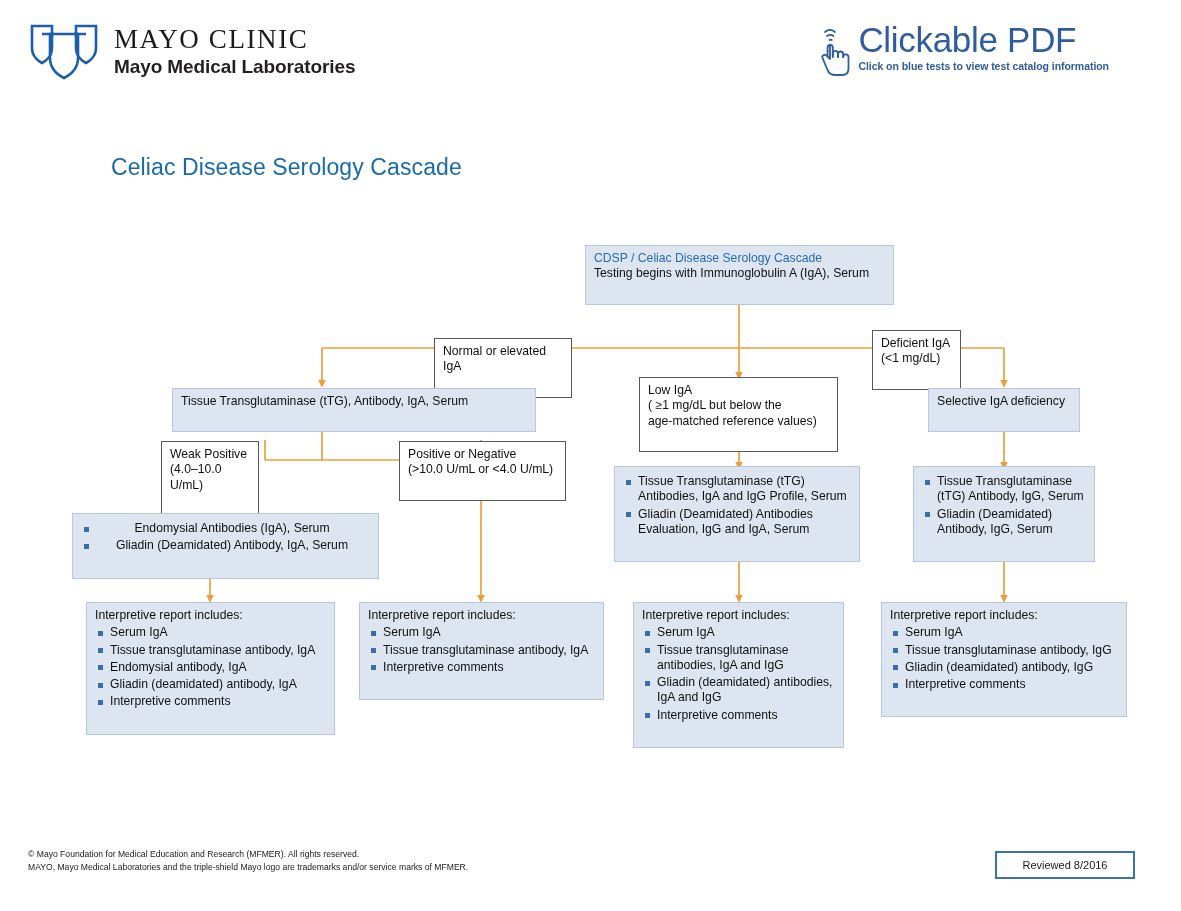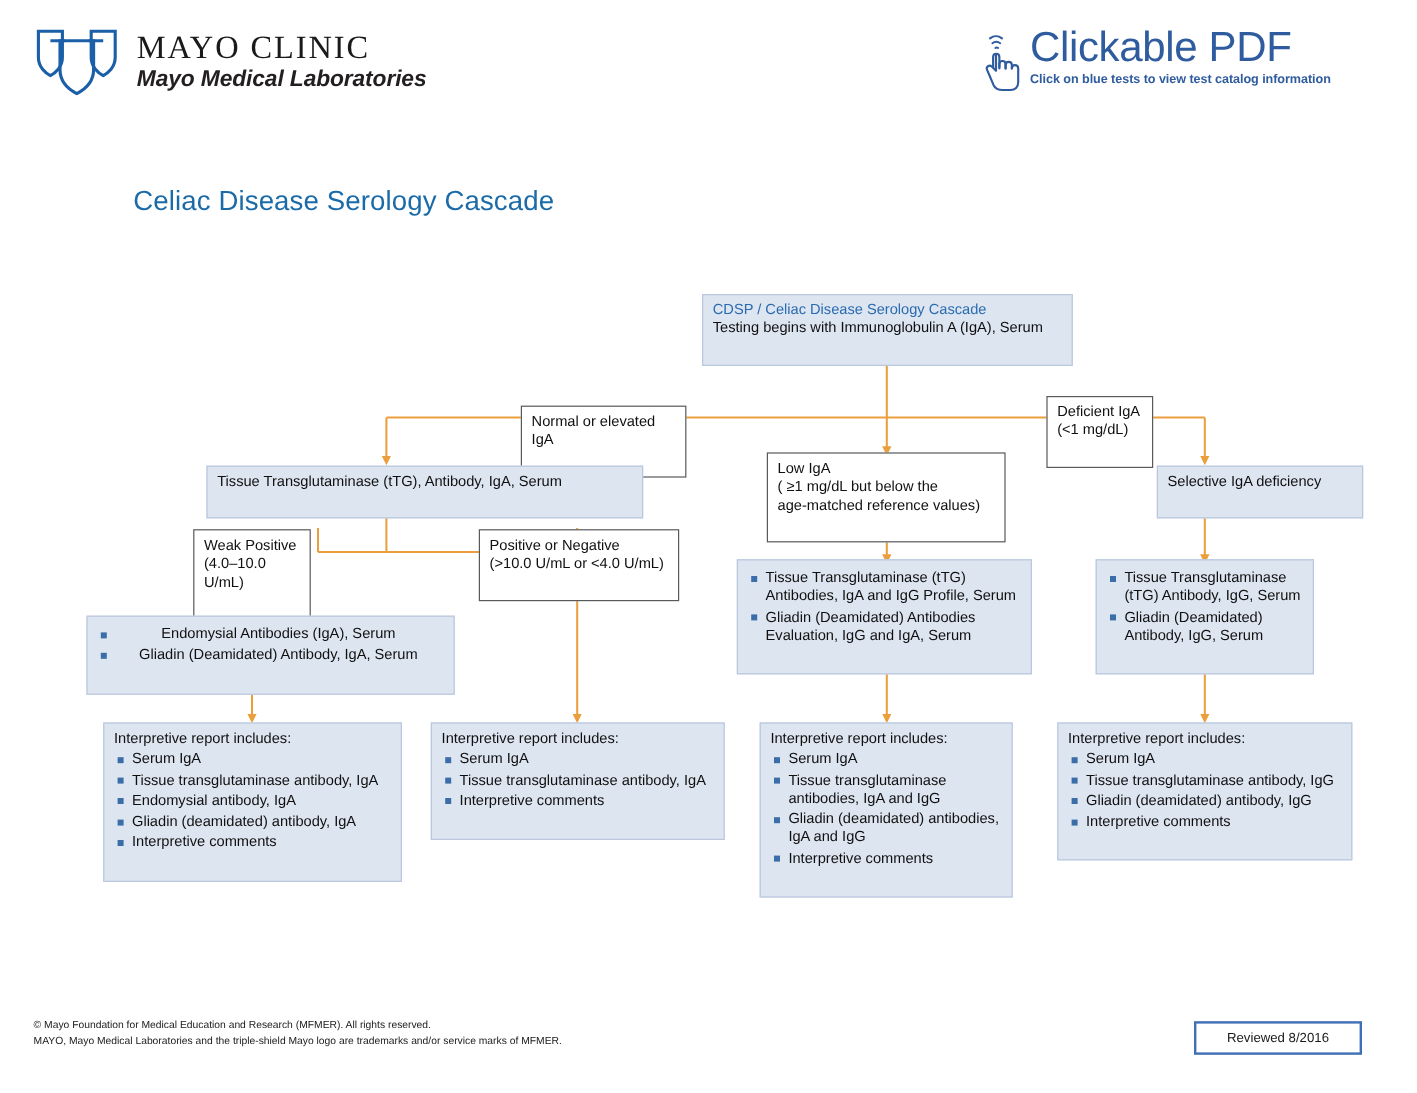--- a/index.html
+++ b/index.html
@@ -19,21 +19,21 @@
   
   #logo-block{position:absolute;left:28px;top:22px;display:flex;align-items:flex-start;}
   #shield-mark{width:72px;height:58px;flex:0 0 auto;}
   #logo-words{margin-left:14px;padding-top:3px;}
   #logo-title{
     font-family:"Liberation Serif", serif;
     font-size:27px;letter-spacing:1.6px;color:#1a1a1a;line-height:1.05;
   }
   #logo-sub{
     font-size:19px;font-weight:bold;color:#231f20;letter-spacing:-0.1px;
-    line-height:1.2;margin-top:3px;font-style:italic;
+    line-height:1.2;margin-top:3px;
   }
 
   #clickable-block{position:absolute;right:72px;top:22px;display:flex;align-items:flex-start;}
   #hand-icon{width:38px;height:52px;flex:0 0 auto;margin-top:4px;}
   #clickable-words{margin-left:4px;}
   #clickable-title{
     font-size:35px;color:#2f5c9e;line-height:1;letter-spacing:-0.3px;
   }
   #clickable-sub{
     font-size:10.5px;font-weight:bold;color:#2f5c9e;margin-top:3px;letter-spacing:-0.05px;
@@ -182,21 +182,21 @@
   <div class="node test" style="left:172px;top:388px;width:364px;">
     <div>Tissue Transglutaminase (tTG), Antibody, IgA, Serum</div>
   </div>
 
   <div class="node plain" style="left:639px;top:377px;width:199px;">
     <div>Low IgA</div>
     <div>( ≥1 mg/dL but below the</div>
     <div>age-matched reference values)</div>
   </div>
 
-  <div class="node test" style="left:964px;top:388px;width:172px;">
+  <div class="node test" style="left:928px;top:388px;width:152px;">
     <div>Selective IgA deficiency</div>
   </div>
 
   <div class="node plain" style="left:161px;top:441px;width:98px;">
     <div>Weak Positive</div>
     <div>(4.0–10.0 U/mL)</div>
   </div>
 
   <div class="node plain" style="left:399px;top:441px;width:167px;">
     <div>Positive or Negative</div>

